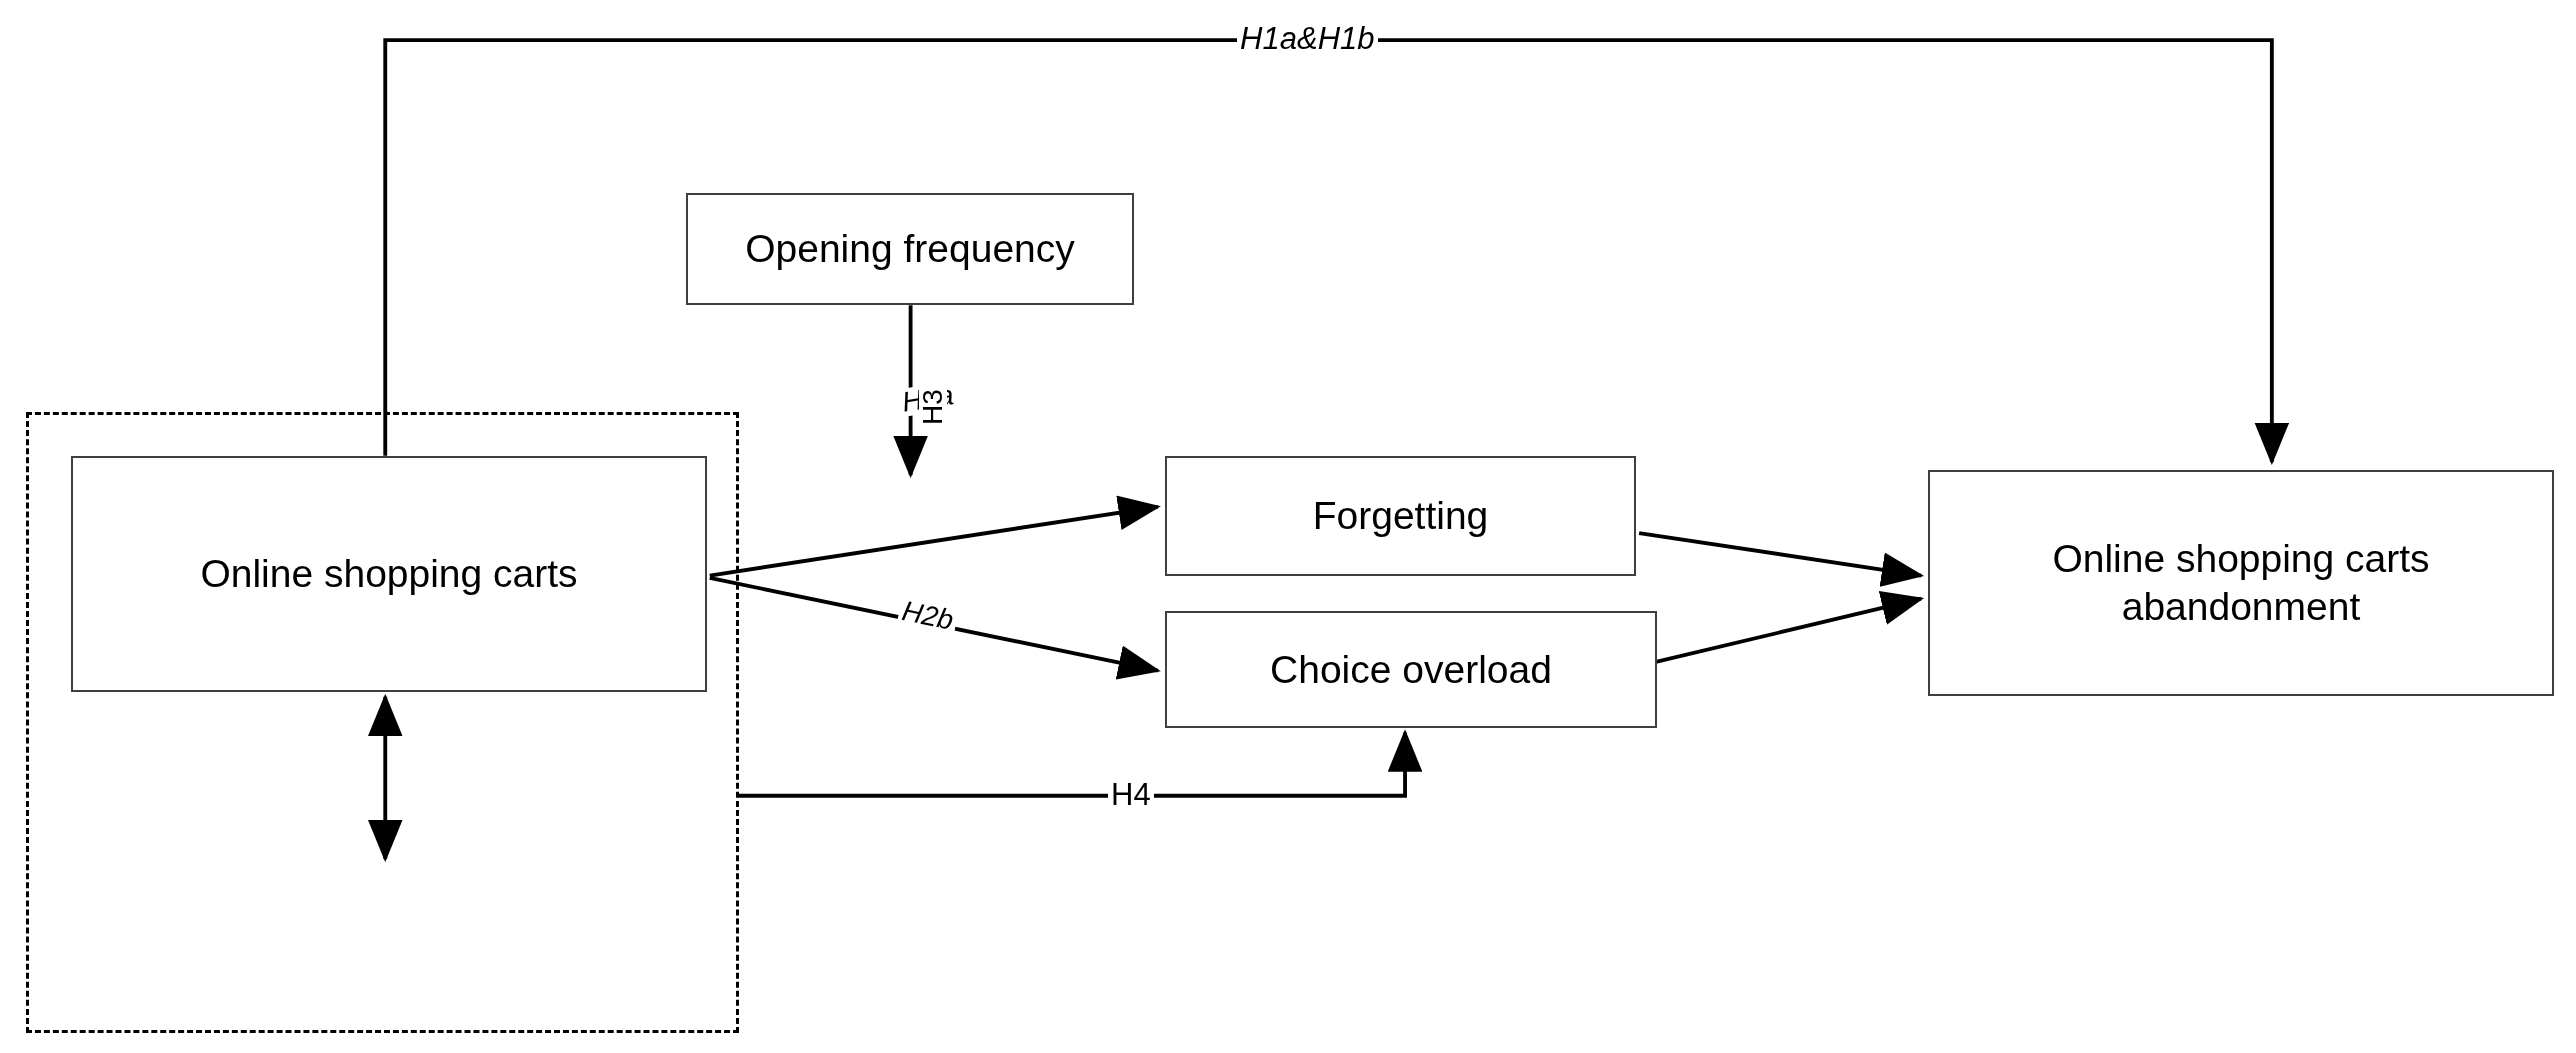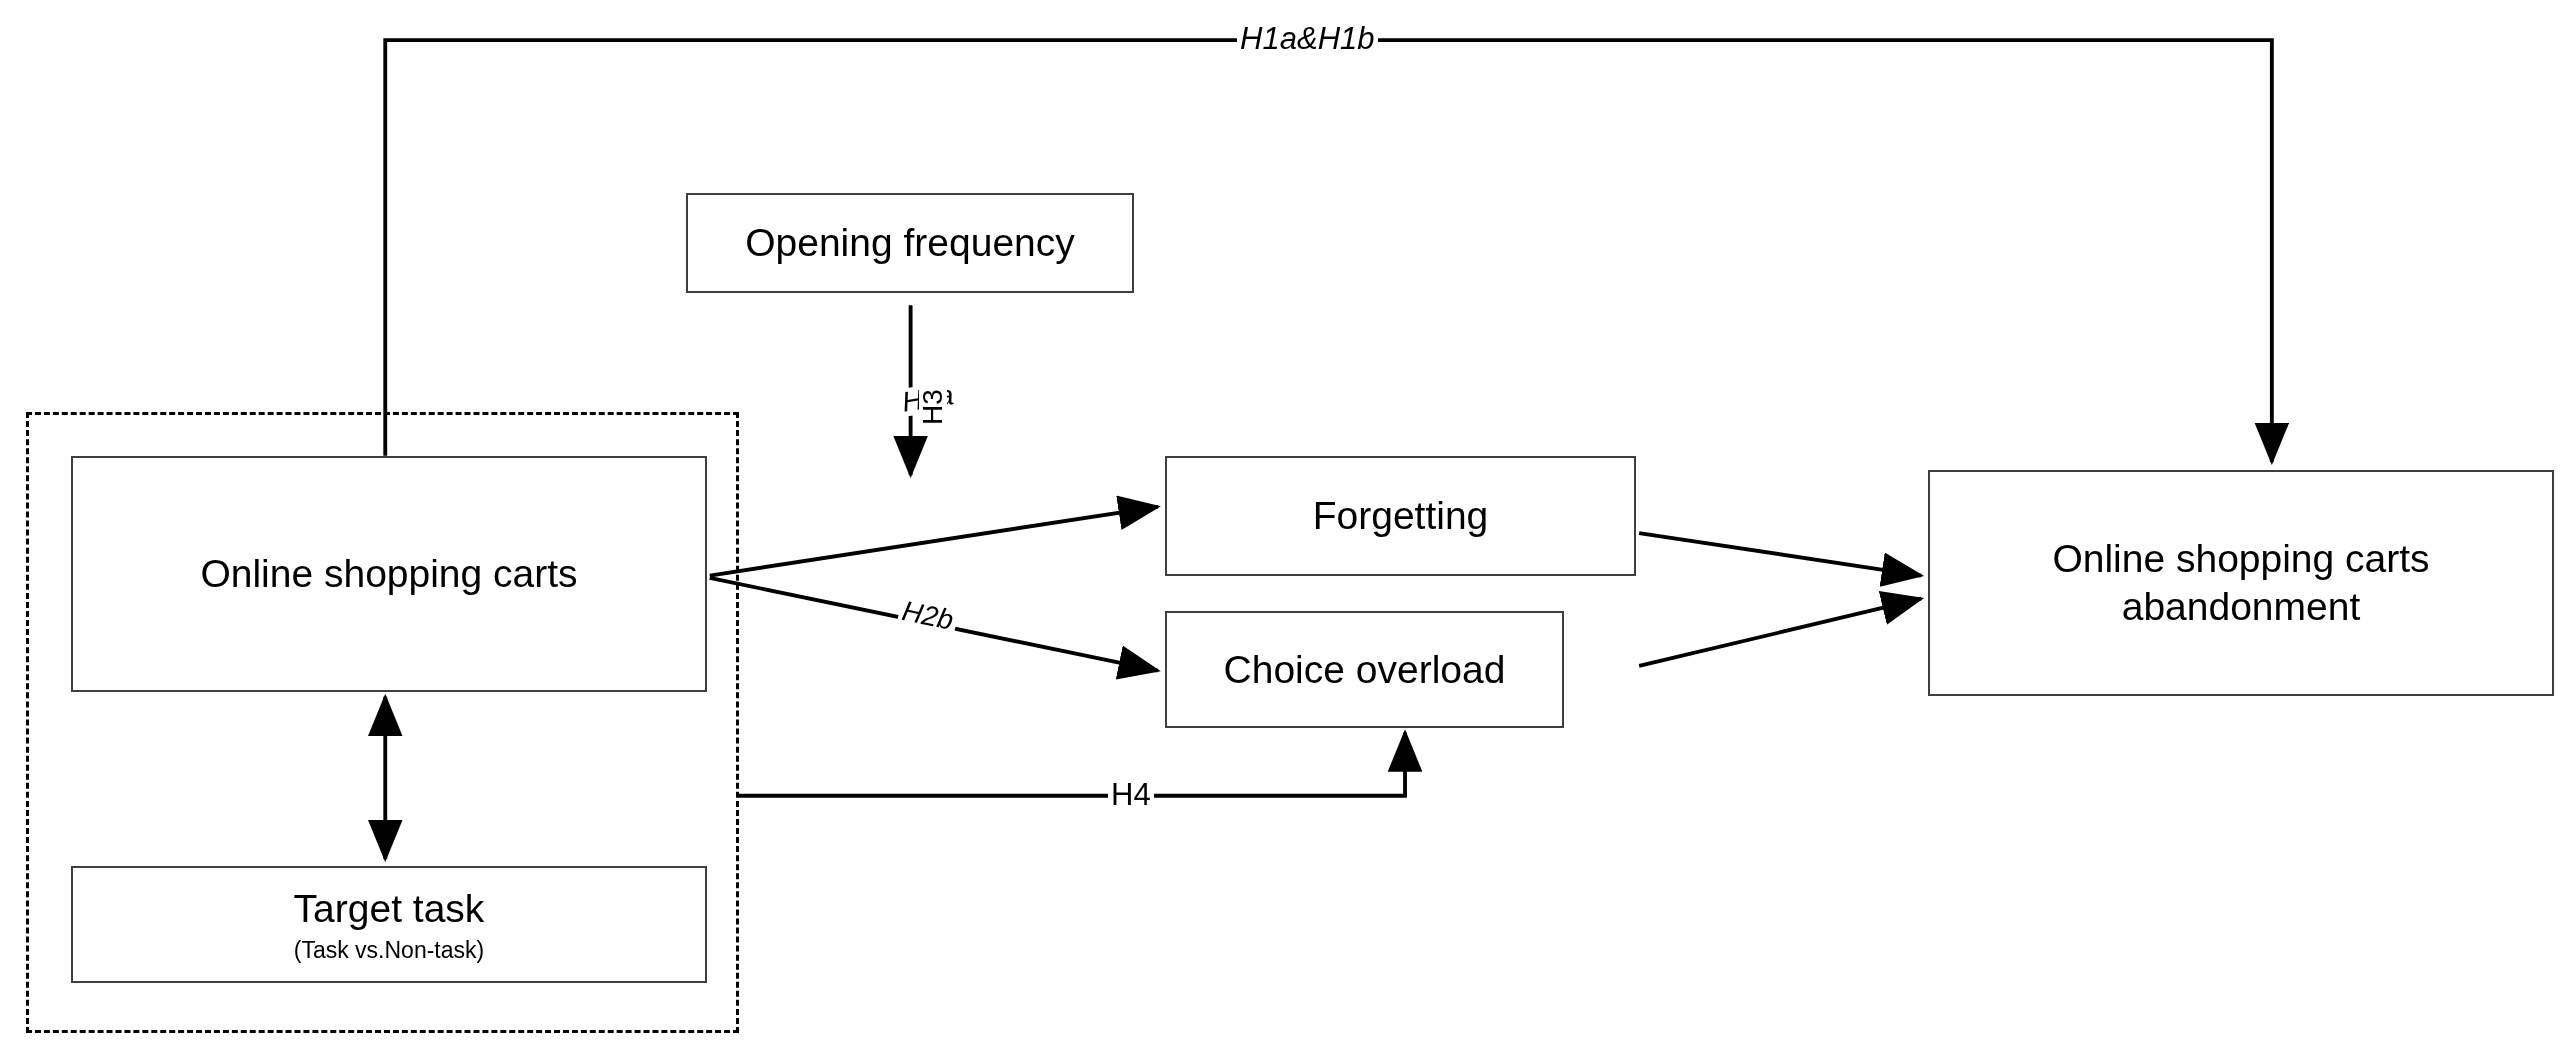--- a/index.html
+++ b/index.html
@@ -116,34 +116,30 @@
       <path d="M955,1030 L1818,1030 L1818,948" fill="none" stroke="#000000" stroke-width="5" marker-end="url(#arrowhead)"></path>
     </g>
   </svg>
 
   <div class="dashed-group" style="left:25.5px; top:412px; width:713px; height:621px;"></div>
 
   <div class="node-box" style="left:71px; top:456px; width:636px; height:236px;">
     <div class="node-title">Online shopping carts</div>
   </div>
 
-  <div class="node-box" style="left:71px; top:866px; width:636px; height:117px;">
-    <div class="node-title">Target task</div>
-    <div class="node-sub">(Task vs.Non-task)</div>
-  </div>
 
-  <div class="node-box" style="left:686px; top:193px; width:448px; height:100px;">
+  <div class="node-box" style="left:686px; top:193px; width:448px; height:112px;">
     <div class="node-title">Opening frequency</div>
   </div>
 
   <div class="node-box" style="left:1165px; top:456px; width:471px; height:120px;">
     <div class="node-title">Forgetting</div>
   </div>
 
-  <div class="node-box" style="left:1165px; top:611px; width:399px; height:117px;">
+  <div class="node-box" style="left:1165px; top:611px; width:492px; height:117px;">
     <div class="node-title">Choice overload</div>
   </div>
 
   <div class="node-box" style="left:1928px; top:470px; width:626px; height:226px;">
     <div class="node-title">Online shopping carts</div>
     <div class="node-title">abandonment</div>
   </div>
 
   <div class="edge-label" style="left:1237px; top:23px;font-style:italic;">H1a&amp;H1b</div>
 

